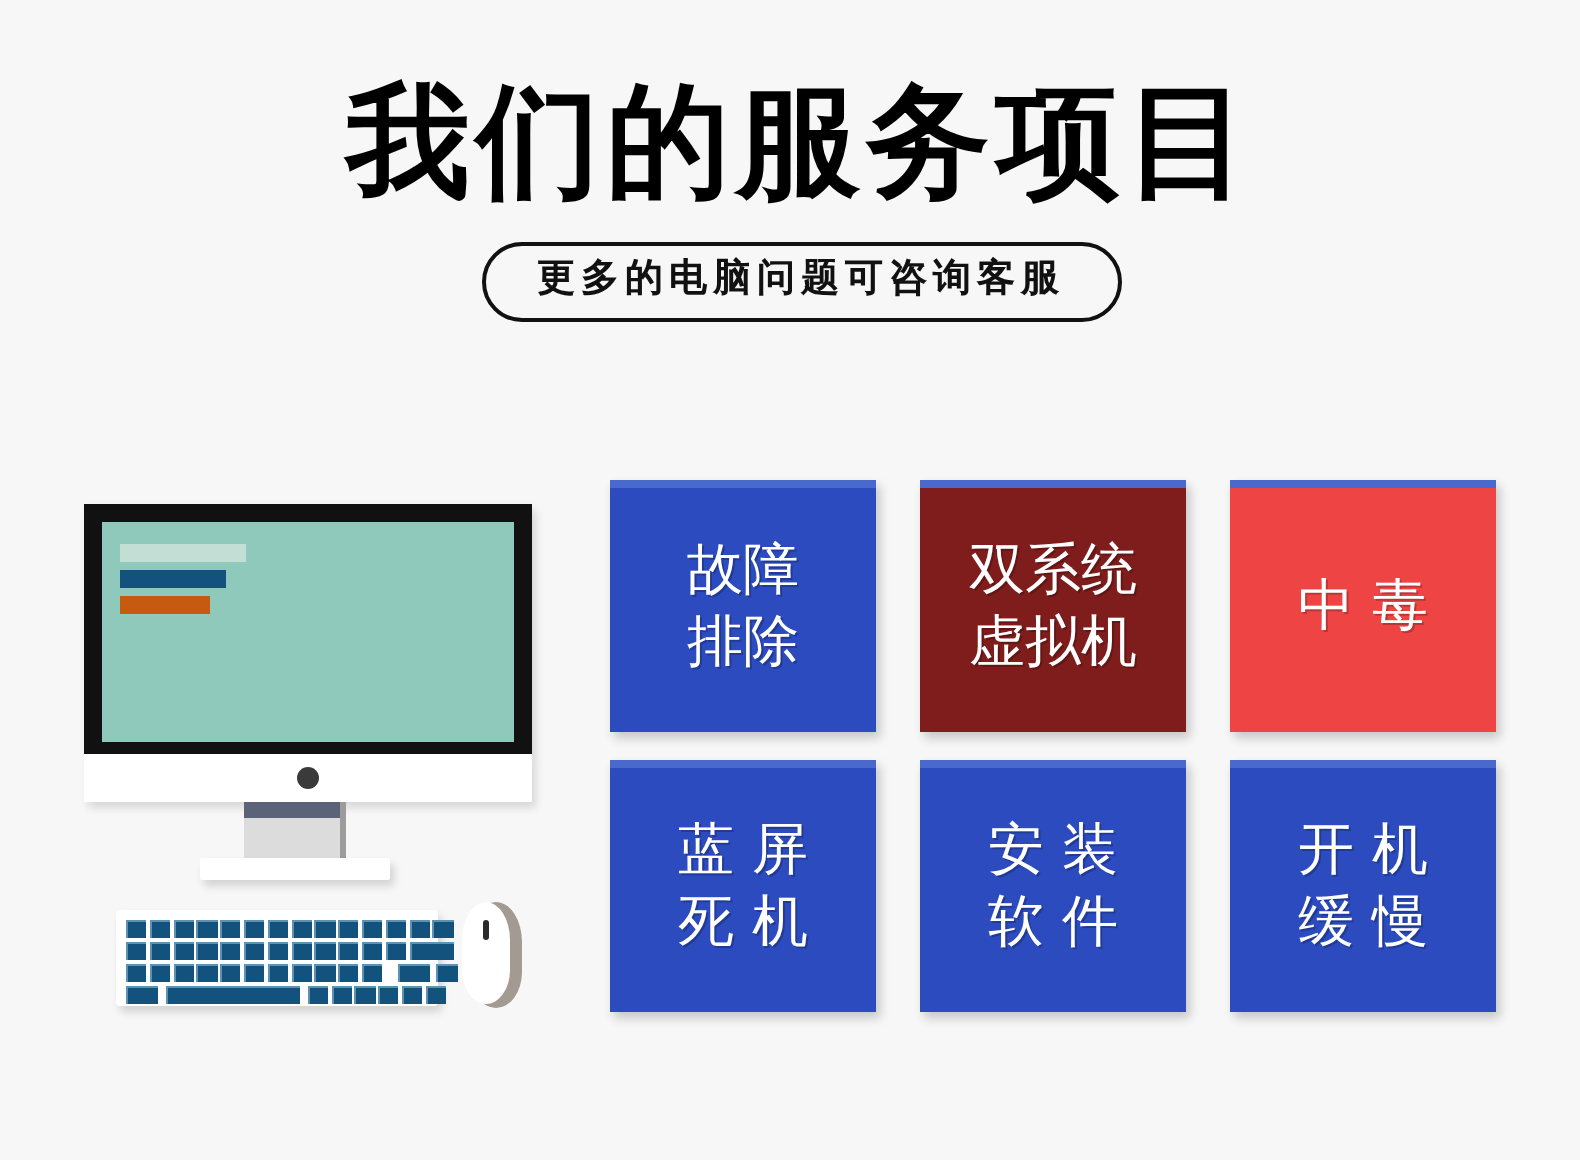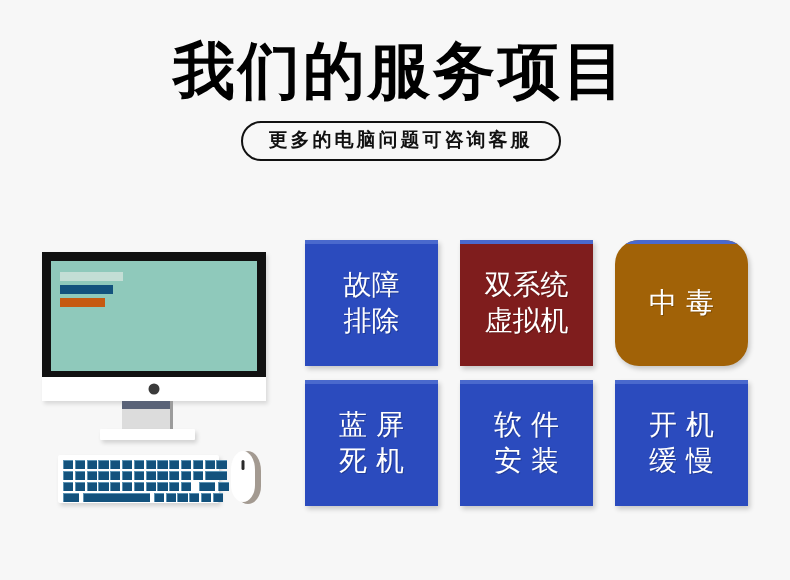--- a/index.html
+++ b/index.html
@@ -303,30 +303,30 @@
 
   <div class="grid" id="service-grid">
       <div class="tile" style="background: rgb(43, 75, 190);">
         <div class="tile-line">故障</div>
         <div class="tile-line">排除</div>
       </div>
       <div class="tile" style="background: #7f1d1d;">
         <div class="tile-line">双系统</div>
         <div class="tile-line">虚拟机</div>
       </div>
-      <div class="tile" style="background: #a16207; border-radius: 24px;">
+      <div class="tile" style="background: #ef4444;">
         <div class="tile-line">中 毒</div>
       </div>
       <div class="tile" style="background: rgb(43, 75, 190);">
         <div class="tile-line">蓝 屏</div>
         <div class="tile-line">死 机</div>
       </div>
       <div class="tile" style="background: rgb(43, 75, 190);">
+        <div class="tile-line">安 装</div>
         <div class="tile-line">软 件</div>
-        <div class="tile-line">安 装</div>
       </div>
       <div class="tile" style="background: rgb(43, 75, 190);">
         <div class="tile-line">开 机</div>
         <div class="tile-line">缓 慢</div>
       </div>
     </div>
 
 </div>
 
 </body></html>

